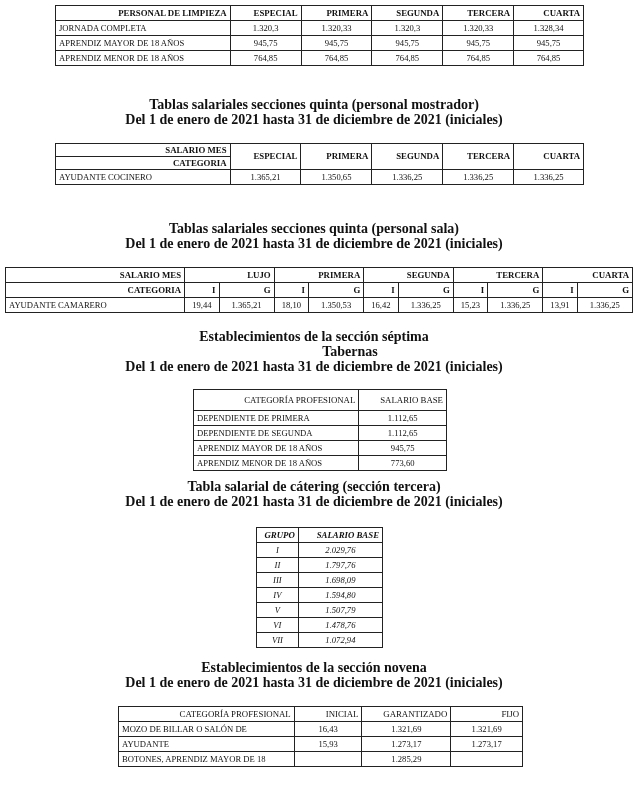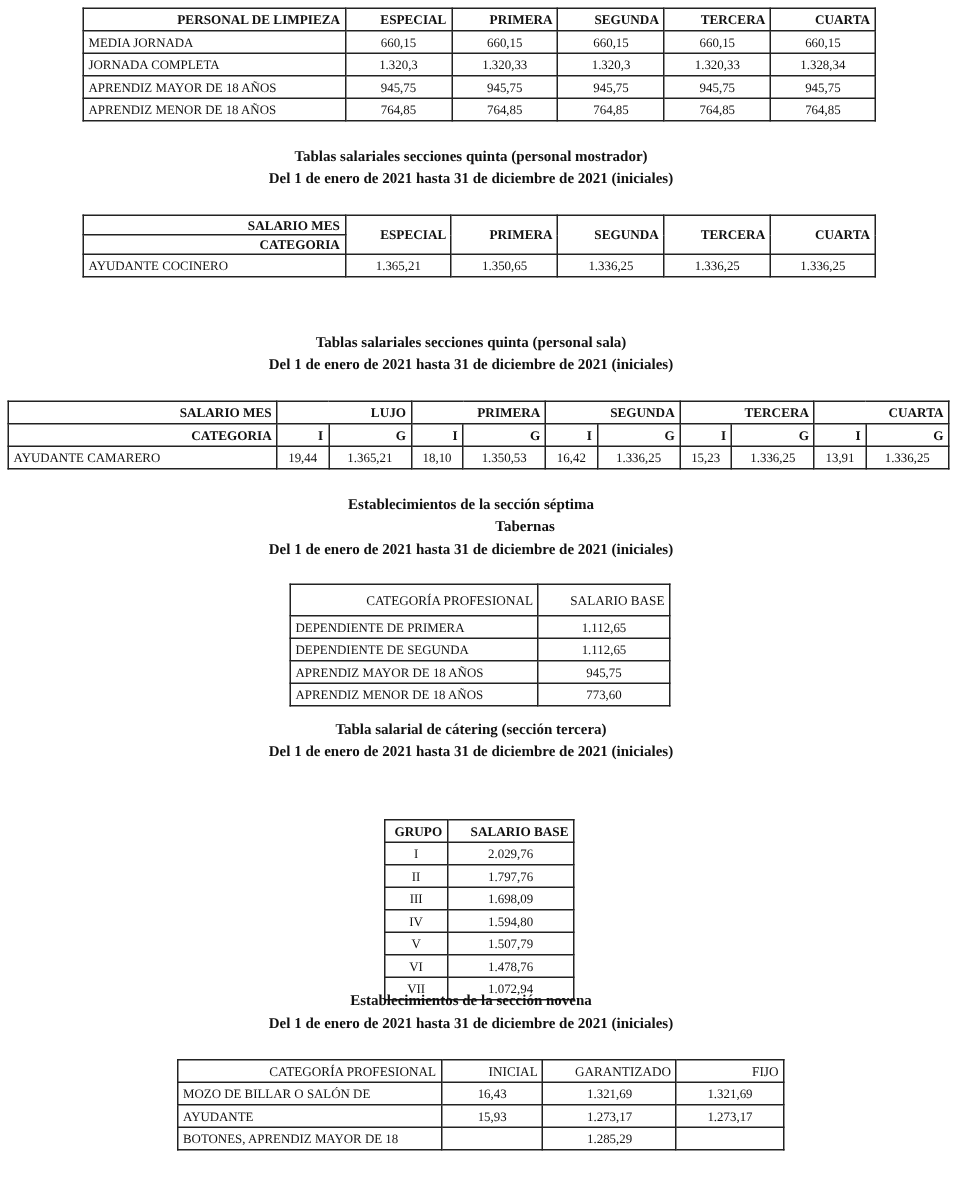--- a/index.html
+++ b/index.html
@@ -4,21 +4,21 @@
 <style>
   html, body { margin:0; padding:0; background:#fff; }
   body { width:636px; height:786px; position:relative; overflow:hidden;
          font-family:"Liberation Serif", serif; color:#111; }
   table { position:absolute; border-collapse:collapse; font-size:8.6px; }
   td, th { border:1px solid #222; padding:0 3px; height:14px; line-height:13px; white-space:nowrap; }
   th { font-weight:bold; text-align:right; font-size:8.8px; }
   td.num { text-align:center; }
   td.lbl { text-align:left; }
   td.ctr { text-align:center; }
-  .title { position:absolute; left:0; width:628px; text-align:center; font-weight:bold; font-size:10px; line-height:14px; }
+  .title { position:absolute; left:0; width:628px; text-align:center; font-weight:bold; font-size:14px; line-height:14px; }
   .hdr2 { height:20px; }
 </style>
 </head>
 <body>
 
 <table style="left:55px; top:5px; width:529px;">
   <colgroup>
       <col style="width:175px">
       <col style="width:71px">
       <col style="width:71px">
@@ -29,28 +29,20 @@
   <tbody>
       <tr>
     <th>PERSONAL DE LIMPIEZA</th>
     <th>ESPECIAL</th>
     <th>PRIMERA</th>
     <th>SEGUNDA</th>
     <th>TERCERA</th>
     <th>CUARTA</th>
   </tr>
   <tr>
-    <td class="lbl">MEDIA JORNADA</td>
-    <td class="num">660,15</td>
-    <td class="num">660,15</td>
-    <td class="num">660,15</td>
-    <td class="num">660,15</td>
-    <td class="num">660,15</td>
-  </tr>
-  <tr>
     <td class="lbl">JORNADA COMPLETA</td>
     <td class="num">1.320,3</td>
     <td class="num">1.320,33</td>
     <td class="num">1.320,3</td>
     <td class="num">1.320,33</td>
     <td class="num">1.328,34</td>
   </tr>
   <tr>
     <td class="lbl">APRENDIZ MAYOR DE 18 AÑOS</td>
     <td class="num">945,75</td>
@@ -185,21 +177,21 @@
   </tr>
   <tr>
     <td class="lbl">APRENDIZ MENOR DE 18 AÑOS</td>
     <td class="num">773,60</td>
   </tr>
 </tbody>
   </table>
 
 <div class="title" style="top:480px;">Tabla salarial de cátering (sección tercera)</div>
 <div class="title" style="top:495px;">Del 1 de enero de 2021 hasta 31 de diciembre de 2021 (iniciales)</div>
-<table style="left:256px; top:546px; width:127px;">
+<table style="left:256px; top:527px; width:127px;font-style:italic;">
   <colgroup>
       <col style="width:42px">
       <col style="width:85px">
     </colgroup>
   <tbody>
       <tr>
     <th>GRUPO</th>
     <th>SALARIO BASE</th>
   </tr>
   <tr>

